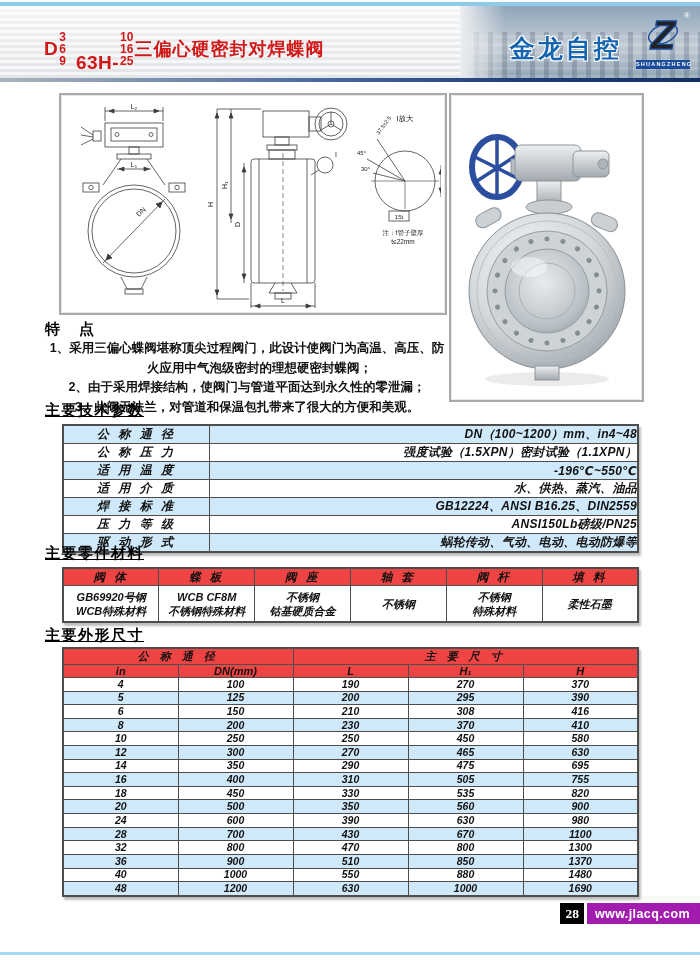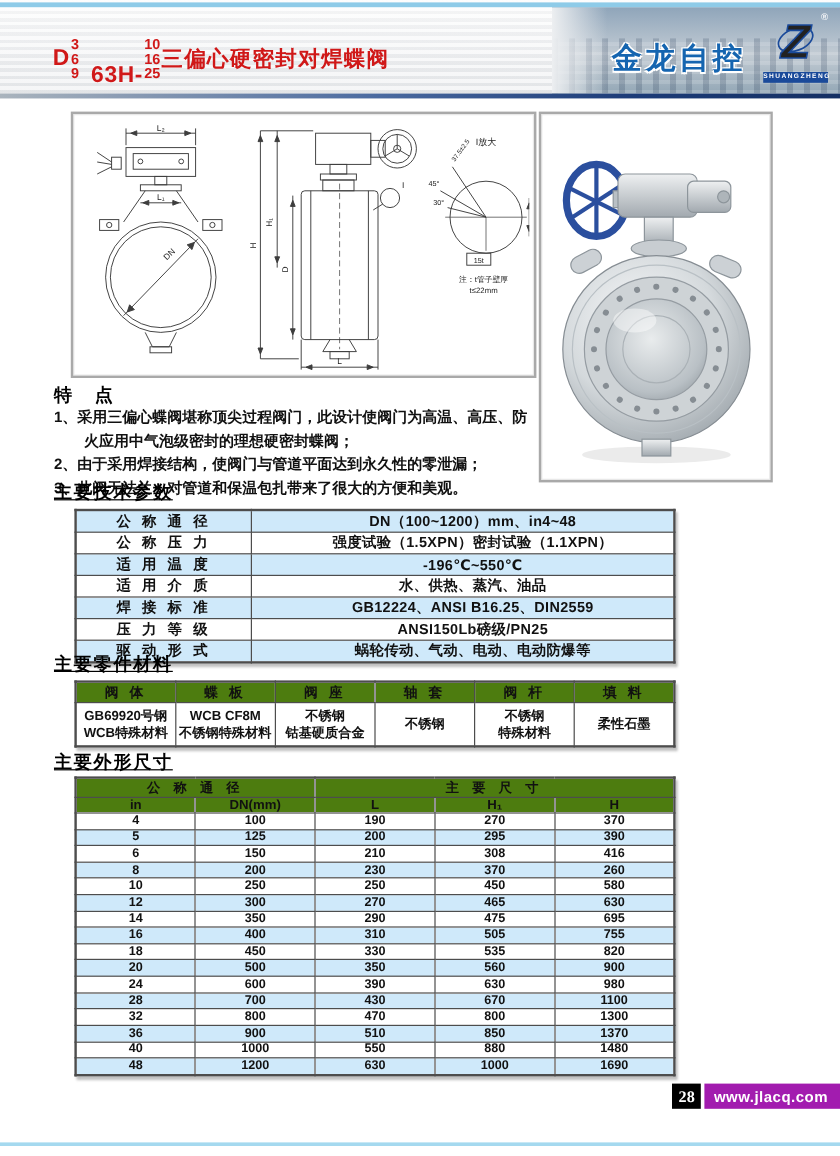--- a/index.html
+++ b/index.html
@@ -46,38 +46,38 @@
          border:2px solid #a9a9a9;box-shadow:inset 0 0 0 1px #e8e8e8;}
   .photo-box{position:absolute;left:449px;top:93px;width:191px;height:305px;background:#fff;
          border:2px solid #a9a9a9;box-shadow:inset 0 0 0 1px #e8e8e8;}
 
   svg text{font-family:"Liberation Sans","DejaVu Sans",sans-serif;fill:#222;}
 
   
   .features{position:absolute;left:45px;top:319px;width:404px;display:flex;flex-direction:column;}
   .feat-h{width:60px;font-size:15px;font-weight:bold;letter-spacing:2px;padding-top:1px;color:#000;}
   .feat-items{flex:1;font-size:12.5px;font-weight:bold;line-height:19.5px;color:#111;}
-  .feat-item{padding-left:2em;text-indent:-2em;}
+  .feat-item{padding-left:2em;text-indent:-2em;text-align:center;}
 
   
   .sec-h{position:absolute;left:45px;font-size:15px;font-weight:bold;color:#000;letter-spacing:1.5px;text-decoration:underline;}
   .h-params{top:401px;} .h-materials{top:544px;} .h-dims{top:626px;}
 
   
-  table.tbl{position:absolute;left:62px;width:501px;border-collapse:collapse;table-layout:fixed;
-         background:#fff;border:2px solid #4d4d4d;box-shadow:2px 3px 2px rgba(110,110,110,.45);}
+  table.tbl{position:absolute;left:62px;width:577px;border-collapse:collapse;table-layout:fixed;
+         background:#fff;border:2px solid #4d4d4d;box-shadow:2px 3px 2px rgba(110,110,110,.45);font-style:italic;}
   table.tbl th,table.tbl td{border:1px solid #4d4d4d;font-weight:bold;color:#111;
          text-align:center;padding:0;overflow:hidden;}
   .blue{background:#cfe9fa;}
-  .hdrblue{background:#4d7c0f;}
+  .hdrblue{background:#ef4444;}
 
   .params{top:424px;height:113px;}
   .params td{font-size:12px;}
   .params .plabel{width:145px;letter-spacing:3px;}
-  .params .pvalue{text-align:center;padding-left:17px;letter-spacing:.3px;}
+  .params .pvalue{text-align:right;padding-left:17px;letter-spacing:.3px;}
 
   .materials{top:567px;height:53px;}
   .materials th{font-size:11.5px;letter-spacing:3px;height:16px;}
   .materials td{font-size:11px;line-height:14px;height:35px;}
 
   .dims{top:647px;height:250px;}
   .dims th{font-size:11px;}
   .dims .grp{letter-spacing:4px;}
   .dims td{font-size:10.5px;line-height:11px;}
 
@@ -402,21 +402,21 @@
           <td>150</td>
           <td>210</td>
           <td>308</td>
           <td>416</td>
         </tr>
         <tr class="blue">
           <td>8</td>
           <td>200</td>
           <td>230</td>
           <td>370</td>
-          <td>260</td>
+          <td>410</td>
         </tr>
         <tr>
           <td>10</td>
           <td>250</td>
           <td>250</td>
           <td>450</td>
           <td>580</td>
         </tr>
         <tr class="blue">
           <td>12</td>

